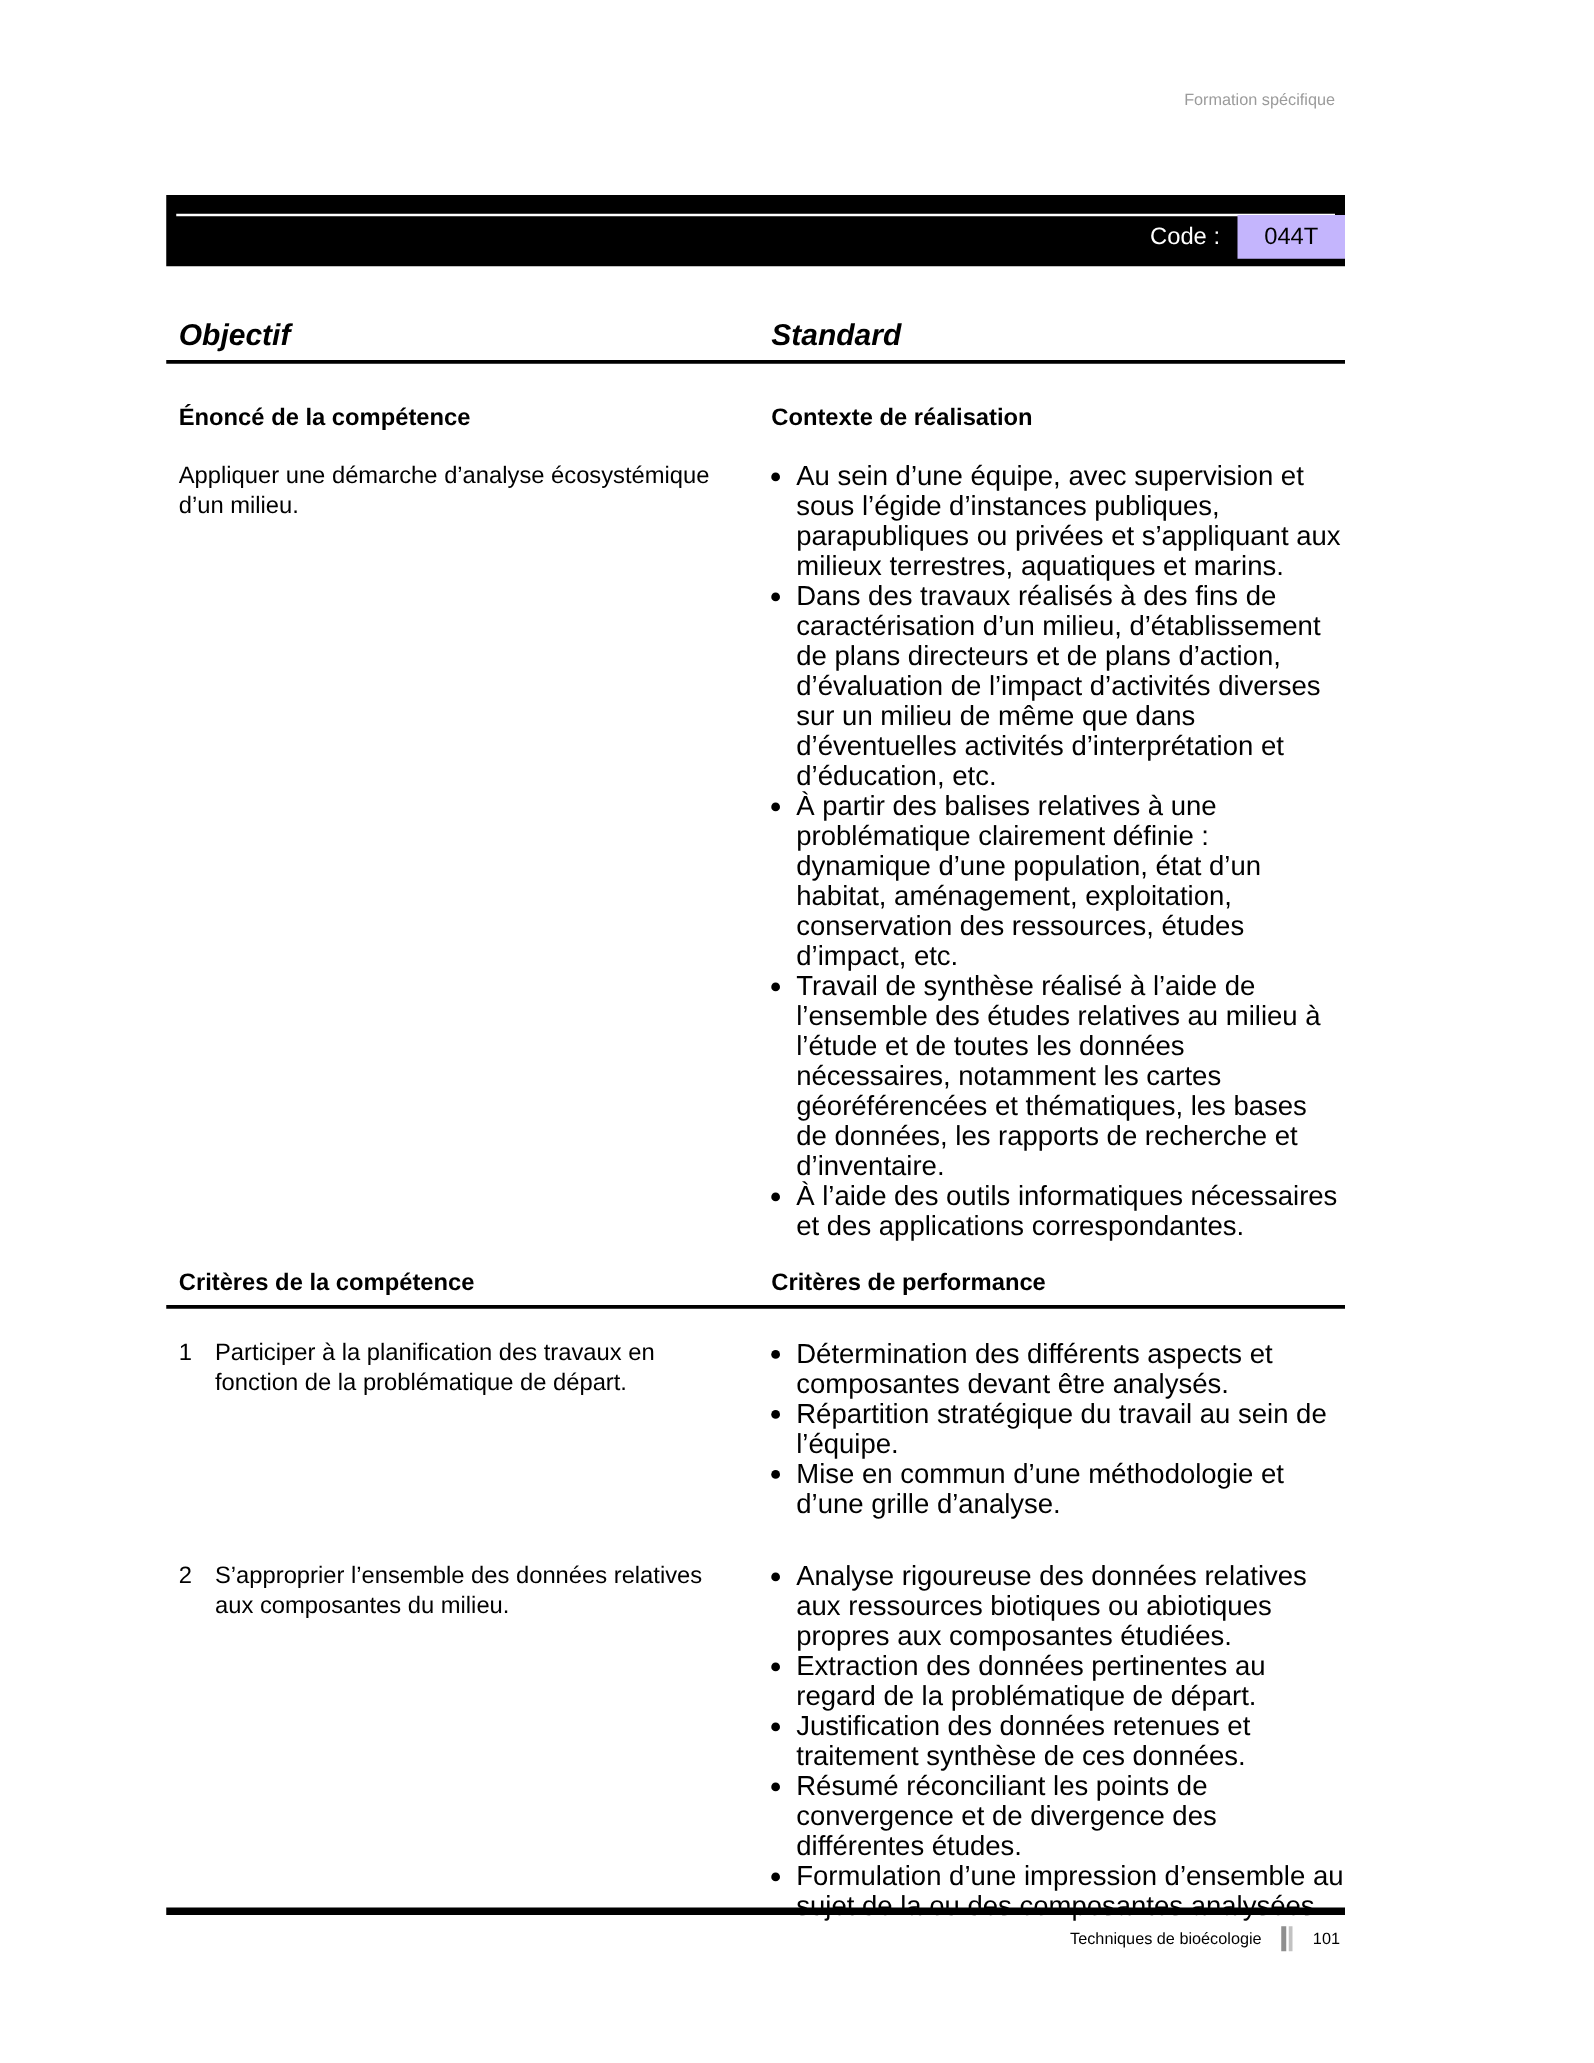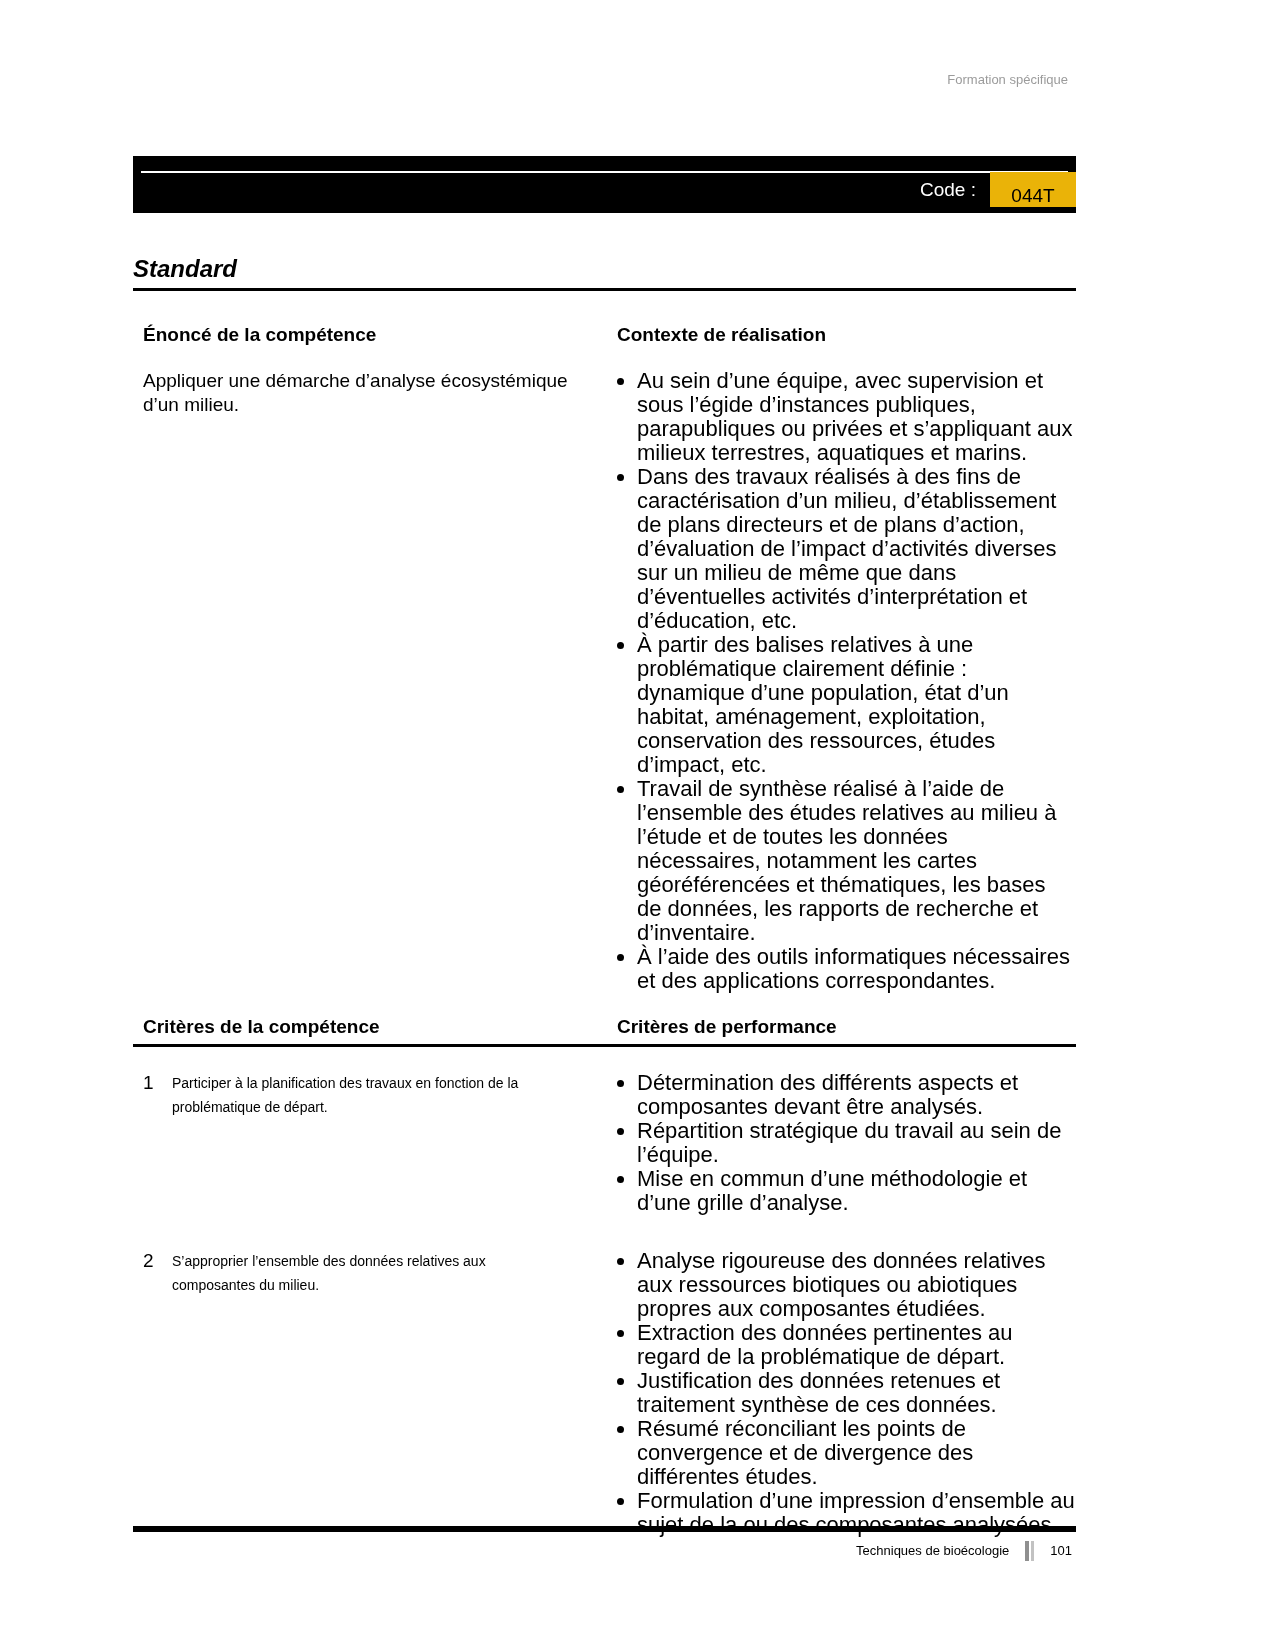--- a/index.html
+++ b/index.html
@@ -52,24 +52,24 @@
     align-items: center;
     color: #fff;
     font-size: 19px;
   }
   .code-box {
     position: absolute;
     top: 16px;
     bottom: 6px;
     right: 0;
     width: 86px;
-    background: #eab308;
+    background: #c4b5fd;
     color: #000;
     display: flex;
-    align-items: flex-end;
+    align-items: center;
     justify-content: center;
     font-size: 19px;
   }
   
   .col-titles {
     display: grid;
     grid-template-columns: 484px 1fr;
     margin-top: 42px;
   }
   .col-title {
@@ -136,21 +136,21 @@
     display: flex;
     align-items: flex-start;
   }
   .element-num {
     width: 29px;
     flex-shrink: 0;
     font-size: 19px;
     line-height: 24px;
   }
   .element-text {
-    font-size: 14px;
+    font-size: 19px;
     line-height: 24px;
   }
   
   .footer {
     position: absolute;
     left: 133px;
     width: 943px;
     top: 1526px;
   }
   .footer-rule {
@@ -190,20 +190,21 @@
 
   <div class="code-banner">
     <div class="banner-inner-line"></div>
     <div class="code-label">Code :</div>
     <div class="code-box">
       <span>044T</span>
     </div>
   </div>
 
   <div class="col-titles">
+    <div class="col-title left">Objectif</div>
     <div class="col-title">Standard</div>
   </div>
   <div class="thick-rule"></div>
 
   <div class="body-grid">
     <div class="cell-left">
       <h3 class="sec-head">Énoncé de la compétence</h3>
       <p class="body-text">Appliquer une démarche d’analyse écosystémique d’un milieu.</p>
     </div>
     <div class="cell-right">

